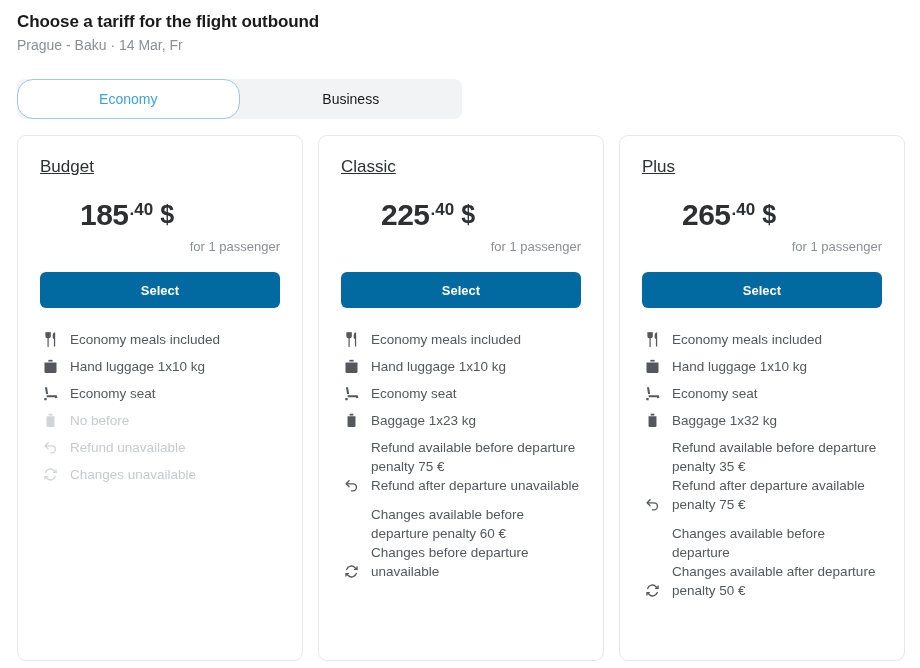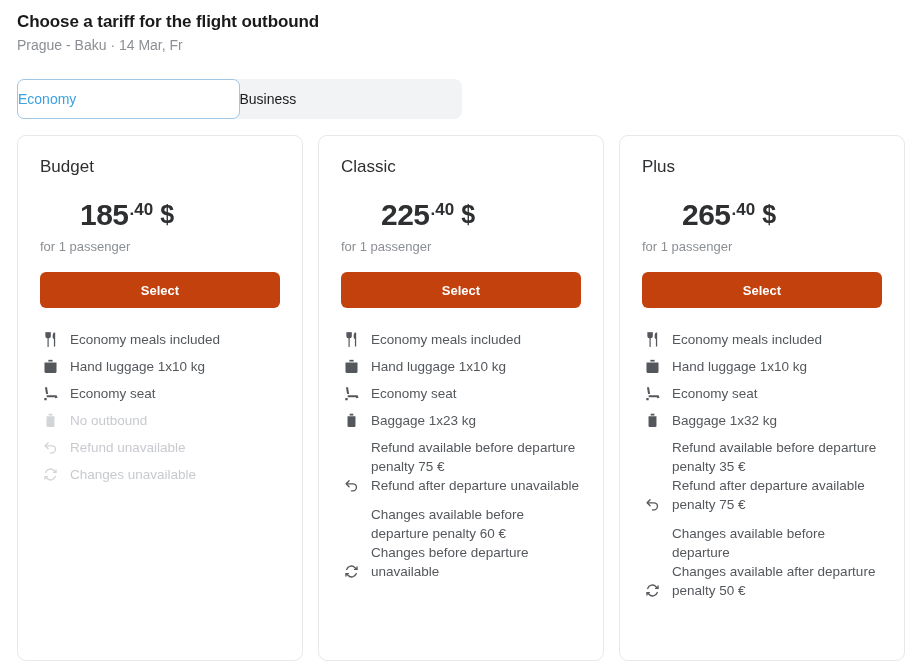--- a/index.html
+++ b/index.html
@@ -53,24 +53,24 @@
     height: 40px;
     background: #f2f3f5;
     border-radius: 8px;
     display: flex;
     box-sizing: border-box;
   }
   .tab {
     flex: 1 1 50%;
     display: flex;
     align-items: center;
-    justify-content: flex-start;
+    justify-content: center;
     font-size: 14px;
     color: #1a1a1a;
-    border-radius: 7px;
+    border-radius: 16px;
     box-sizing: border-box;
     cursor: pointer;
     user-select: none;
   }
   .tab.active {
     background: #ffffff;
     border: 1px solid #9ec8e8;
     color: #3aa2e0;
   }
 
@@ -92,20 +92,21 @@
     box-sizing: border-box;
     padding: 20px 22px 18px 22px;
     display: flex;
     flex-direction: column;
   }
   .card-title {
     font-size: 17px;
     color: #2d2f31;
     line-height: 22px;
     margin: 0 0 0 0;
+    text-decoration: underline;
   }
   .price {
     margin-top: 22px;
     display: flex;
     align-items: flex-start;
     color: #2d2f31;
   }
   .price-int {
     font-size: 30px;
     font-weight: bold;
@@ -124,25 +125,26 @@
     font-size: 25px;
     font-weight: bold;
     line-height: 29px;
     margin-left: 7px;
   }
   .price-note {
     font-size: 13px;
     color: #8b8f94;
     margin-top: 8px;
     line-height: 17px;
+    text-align: right;
   }
   .select-btn {
     margin-top: 17px;
     height: 36px;
-    background: #c2410c;
+    background: #0369a1;
     border: none;
     border-radius: 6px;
     color: #ffffff;
     font-size: 13px;
     font-weight: bold;
     font-family: "Liberation Sans", sans-serif;
     cursor: pointer;
     display: flex;
     align-items: center;
     justify-content: center;
@@ -246,21 +248,21 @@
             </span>
           </div>
           <div class="feature disabled">
             <span class="icon">
               <svg width="17" height="17" viewBox="0 0 24 24">
                 <path d="M9.4 2.4h5.2v2.6h-5.2z" stroke="none"></path>
                 <path d="M6.4 6h11.2v13.6a1.6 1.6 0 0 1-1.6 1.6H8a1.6 1.6 0 0 1-1.6-1.6z" stroke="none"></path>
               </svg>
             </span>
             <span class="label lines">
-              <div>No outbound</div>
+              <div>No before</div>
             </span>
           </div>
           <div class="feature disabled">
             <span class="icon">
               <svg width="17" height="17" viewBox="0 0 24 24">
                 <path d="M5.2 9.6H14a5 5 0 0 1 0 10h-2" fill="none" stroke-width="1.9" stroke-linecap="round" stroke-linejoin="round"></path>
                 <path d="M8.6 5.4 4.4 9.6l4.2 4.2" fill="none" stroke-width="1.9" stroke-linecap="round" stroke-linejoin="round"></path>
               </svg>
             </span>
             <span class="label lines">

